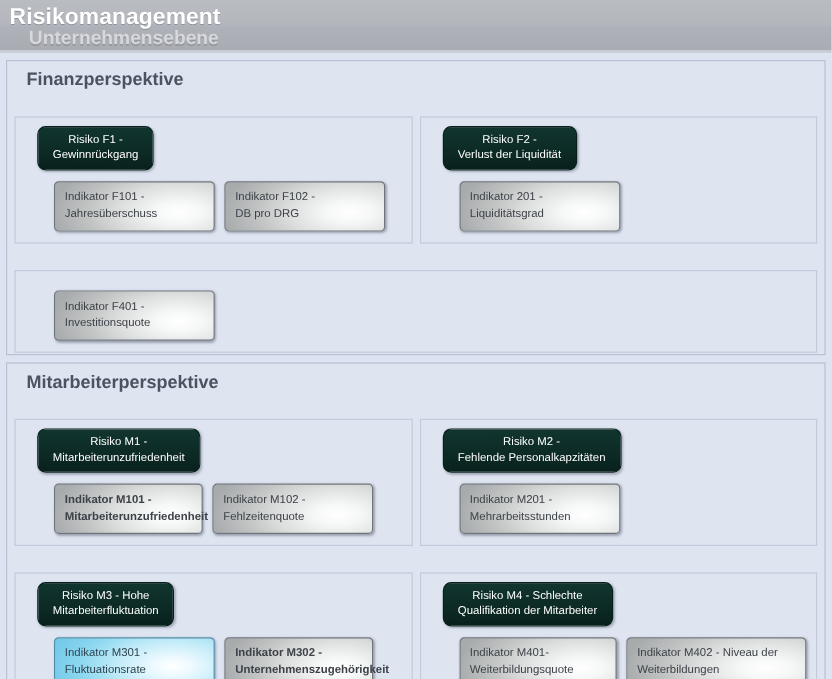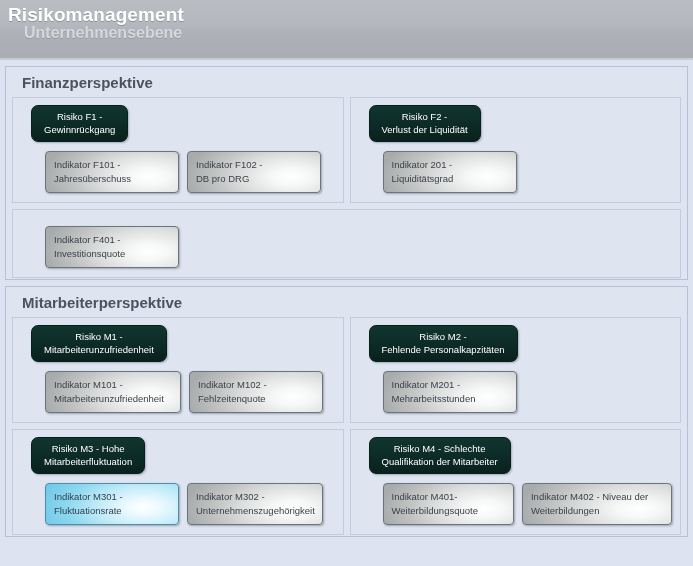--- a/index.html
+++ b/index.html
@@ -9,21 +9,21 @@
   body {
     width: 693px;
     height: 566px;
     background: #dde3f0;
     font-family: "Liberation Sans", sans-serif;
     overflow: hidden;
   }
 
   
   .header {
-    height: 60px;
+    height: 44px;
     background: linear-gradient(to bottom, #b9bcc1 0%, #b4b7bd 45%, #aeb1b7 55%, #a9acb2 100%);
     border-bottom: 2px solid #c8cbd1;
     padding: 3px 1px 0 8px;
     box-sizing: border-box;
     position: relative;
   }
   .header-title {
     font-size: 19px;
     font-weight: bold;
     color: #ffffff;
@@ -57,20 +57,21 @@
   }
   .perspective-title {
     font-size: 15px;
     font-weight: bold;
     color: #4a5360;
     padding: 3px 0 6px 10px;
   }
   .risk-row {
     display: flex;
     gap: 6px;
+    margin-top: 16px;
   }
 
   
   .risk-group {
     border: 1px solid #c3cadb;
     background: #dfe4f1;
     box-sizing: border-box;
     flex: 1 1 0;
     padding: 7px 8px 9px 8px;
     min-width: 0;
@@ -113,21 +114,22 @@
     background: radial-gradient(ellipse 80% 120% at 78% 62%, #ffffff 0%, #f6f7f7 18%, #dcdddd 48%, #c2c4c4 72%, #a8abac 100%);
     box-shadow: 1px 1px 2px rgba(90,100,115,0.5);
     white-space: pre-line;
   }
   .indicator-box.highlight {
     border: 1px solid #4e8ea8;
     color: #2f4450;
     background: radial-gradient(ellipse 80% 120% at 74% 58%, #ffffff 0%, #eefaff 15%, #bfeaf8 45%, #8ed8f0 72%, #72c9e8 100%);
   }
   .indicator-box.wide {
-    width: 136px;
+    width: 124px;
+    font-weight: bold;
   }
   .indicator-box.xwide {
     width: 153px;
   }
 </style>
 </head>
 <body>
 
 <div class="header">
   <div class="header-title">Risikomanagement</div>

